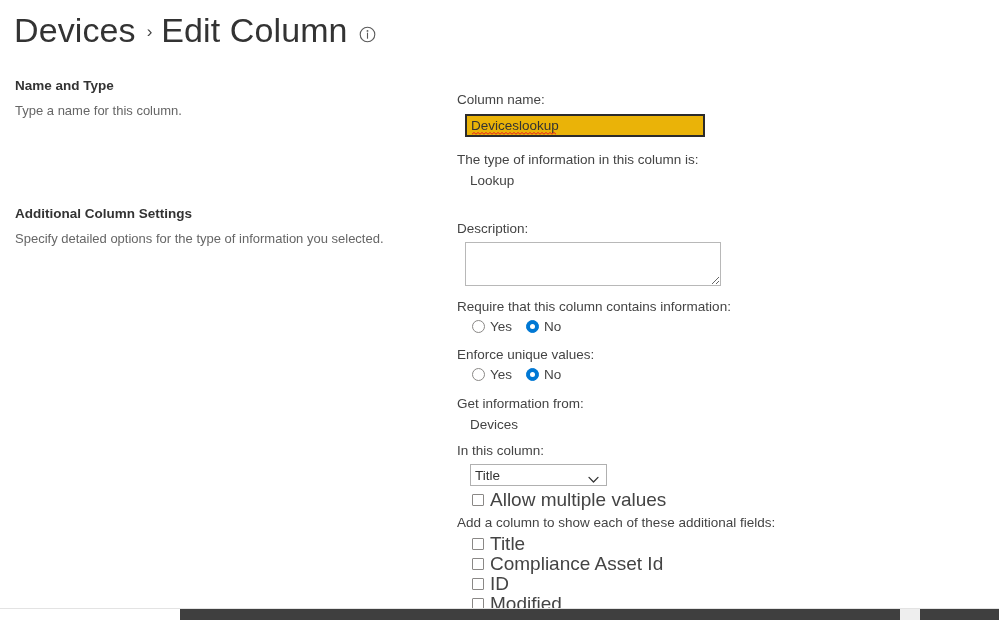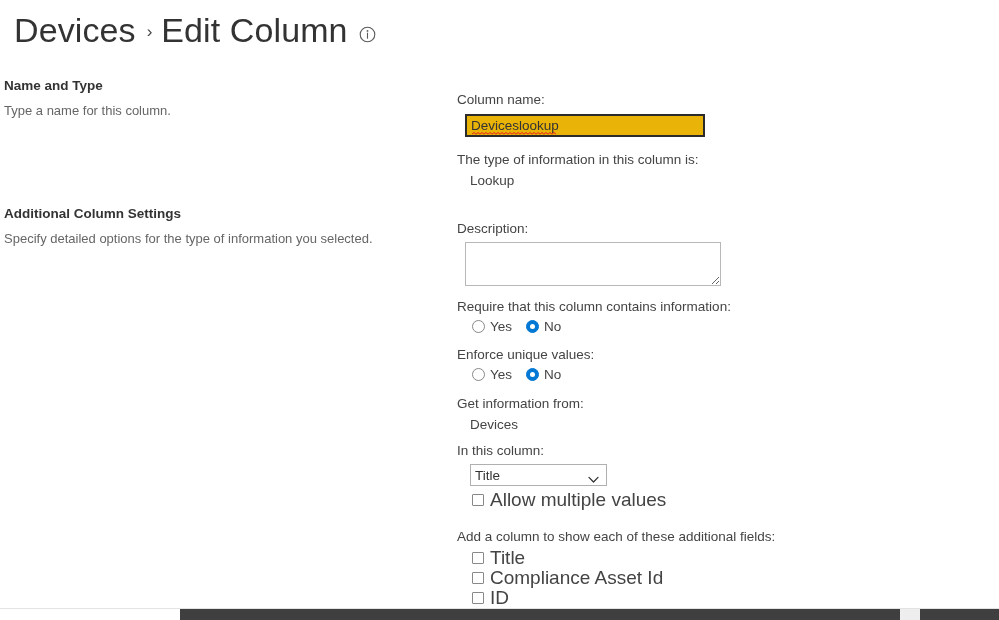--- a/index.html
+++ b/index.html
@@ -54,21 +54,21 @@
     top: 4px;
     display: inline-flex;
     align-items: center;
     justify-content: center;
     cursor: pointer;
   }
 
   
   .section-left {
     position: absolute;
-    left: 4px;
+    left: 15px;
     width: 420px;
   }
   .section-left .sec-title {
     font-size: 13.5px;
     font-weight: bold;
     color: #333333;
     margin-bottom: 9px;
   }
   .section-left .sec-desc {
     font-size: 13px;
@@ -361,21 +361,21 @@
     </span>
   </div>
 
   
   <div class="check-row" style="margin-top:4px;">
     <span class="check-mark"></span>
     <span class="check-text">Allow multiple values</span>
   </div>
 
   
-  <div class="field-label" style="margin-top:17px;">Add a column to show each of these additional fields:</div>
+  <div class="field-label" style="margin-top:3px;">Add a column to show each of these additional fields:</div>
   <div class="field-list">
     <div class="check-row">
       <span class="check-mark"></span>
       <span class="check-text">Title</span>
     </div>
     <div class="check-row">
       <span class="check-mark"></span>
       <span class="check-text">Compliance Asset Id</span>
     </div>
     <div class="check-row">

